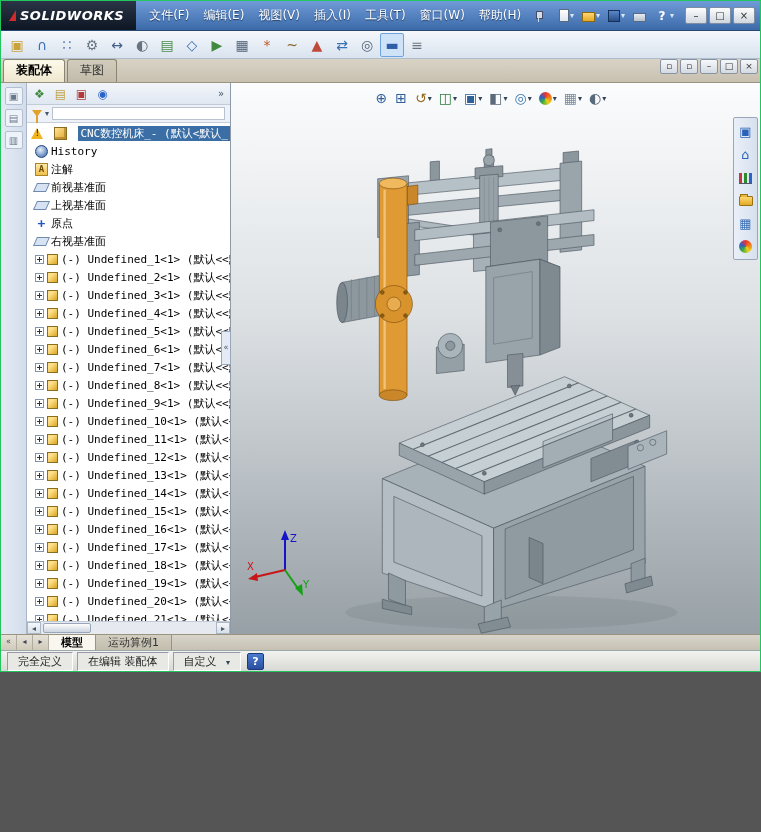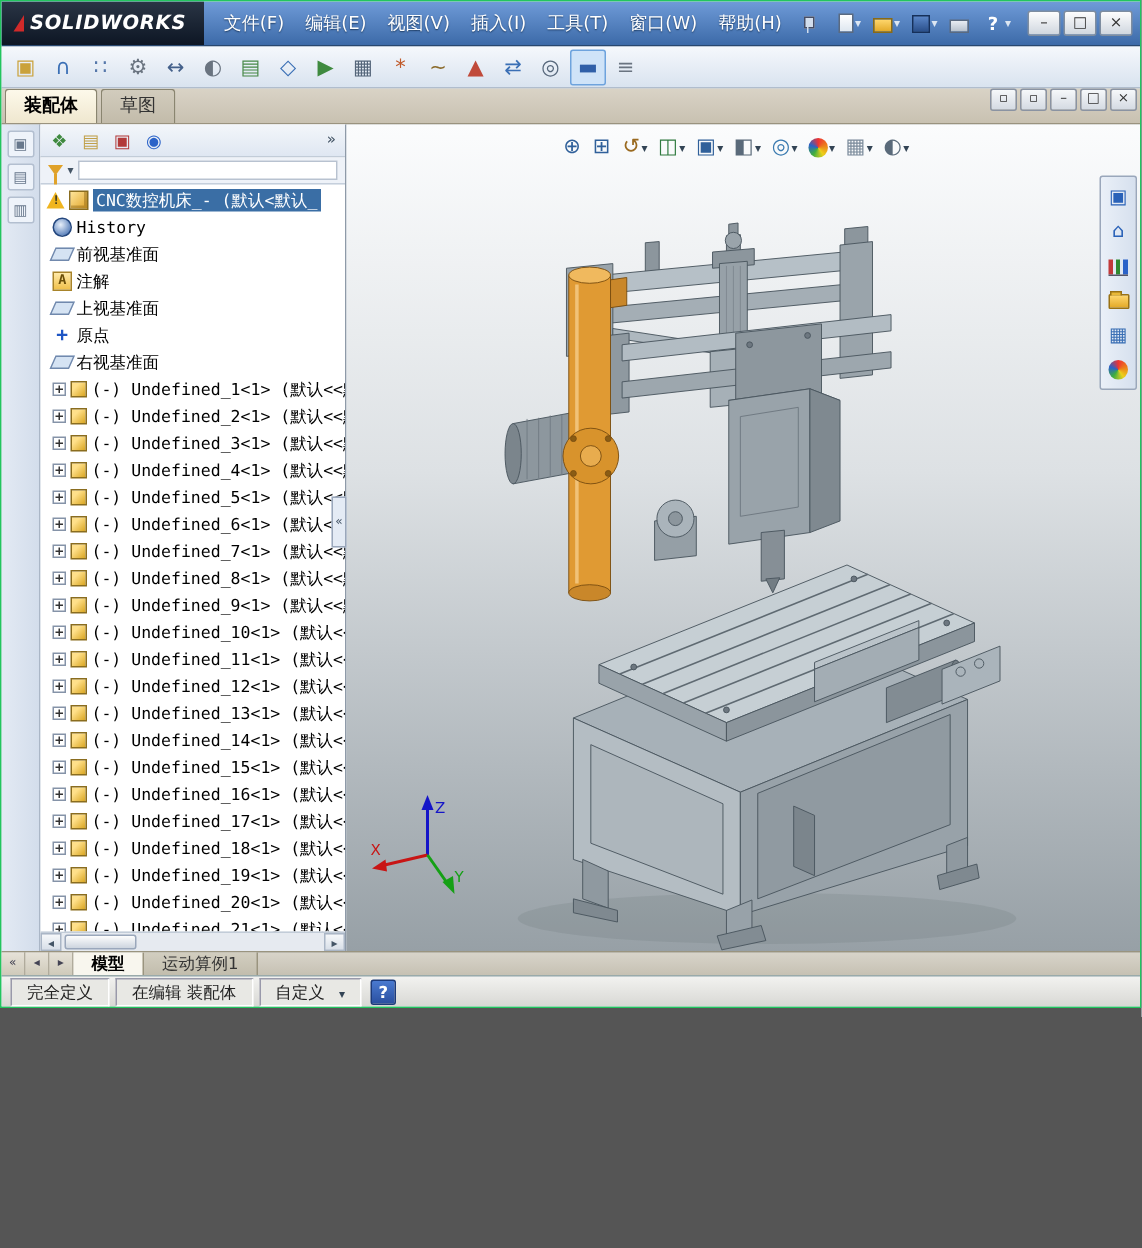--- a/index.html
+++ b/index.html
@@ -75,21 +75,21 @@
     background:#eef2f8;border-bottom:1px solid #c5cfdc;}
   .funnel{width:0;height:0;border-left:5px solid transparent;border-right:5px solid transparent;
     border-top:7px solid #e0a22a;position:relative;}
   .funnel::after{content:"";position:absolute;left:-1px;top:-1px;width:2px;height:7px;background:#e0a22a;}
   .filter-caret{font-size:8px;color:#456;}
   .filter-box{flex:1;height:13px;background:#fff;border:1px solid #b8c2d0;}
 
   .tree-scroll{flex:1;overflow:hidden;padding-top:1px;
     font-family:"DejaVu Sans Mono","Liberation Mono",monospace;font-size:11px;}
   .tree-row{height:18px;display:flex;align-items:center;gap:3px;white-space:nowrap;overflow:hidden;}
-  .tree-row.root{padding-left:4px;}
+  .tree-row.root{padding-left:4px;justify-content:space-between;}
   .tree-row.item{padding-left:8px;}
   .tree-row.comp{padding-left:8px;}
   .lbl{white-space:nowrap;overflow:hidden;color:#000;}
   .sel{background:var(--sel,#3a6ea5);color:#fff;padding:0 2px;}
   .t-icon{width:13px;height:13px;flex:none;display:inline-flex;align-items:center;justify-content:center;}
   .warning-icon{width:0;height:0;border-left:6px solid transparent;border-right:6px solid transparent;
     border-bottom:11px solid #f0b51f;position:relative;flex:none;}
   .warning-icon::after{content:"!";position:absolute;left:-2px;top:1px;font-size:8px;font-weight:bold;color:#332;}
   .assembly-icon{background:linear-gradient(135deg,#ffe59a,#e0a52a);border:1px solid #8a6d1f;
     box-shadow:inset -2px -2px 0 rgba(140,100,20,.45);}
@@ -366,27 +366,27 @@
           <span class="lbl sel" data-name="assembly-name">CNC数控机床_- (默认&lt;默认_</span>
         </div>
 
           <div class="tree-row item" data-name="tree-item-row">
             <span class="t-icon history-icon" data-name="history-icon"></span>
             <span class="lbl" data-name="tree-item-label">History</span>
           </div>
 
 
           <div class="tree-row item" data-name="tree-item-row">
+            <span class="t-icon annotations-icon" data-name="annotations-icon"></span>
+            <span class="lbl" data-name="tree-item-label">注解</span>
+          </div>
+
+          <div class="tree-row item" data-name="tree-item-row">
             <span class="t-icon plane-icon" data-name="plane-icon"></span>
             <span class="lbl" data-name="tree-item-label">前视基准面</span>
-          </div>
-
-          <div class="tree-row item" data-name="tree-item-row">
-            <span class="t-icon annotations-icon" data-name="annotations-icon"></span>
-            <span class="lbl" data-name="tree-item-label">注解</span>
           </div>
 
           <div class="tree-row item" data-name="tree-item-row">
             <span class="t-icon plane-icon" data-name="plane-icon"></span>
             <span class="lbl" data-name="tree-item-label">上视基准面</span>
           </div>
 
           <div class="tree-row item" data-name="tree-item-row">
             <span class="t-icon origin-icon" data-name="origin-icon"></span>
             <span class="lbl" data-name="tree-item-label">原点</span>

